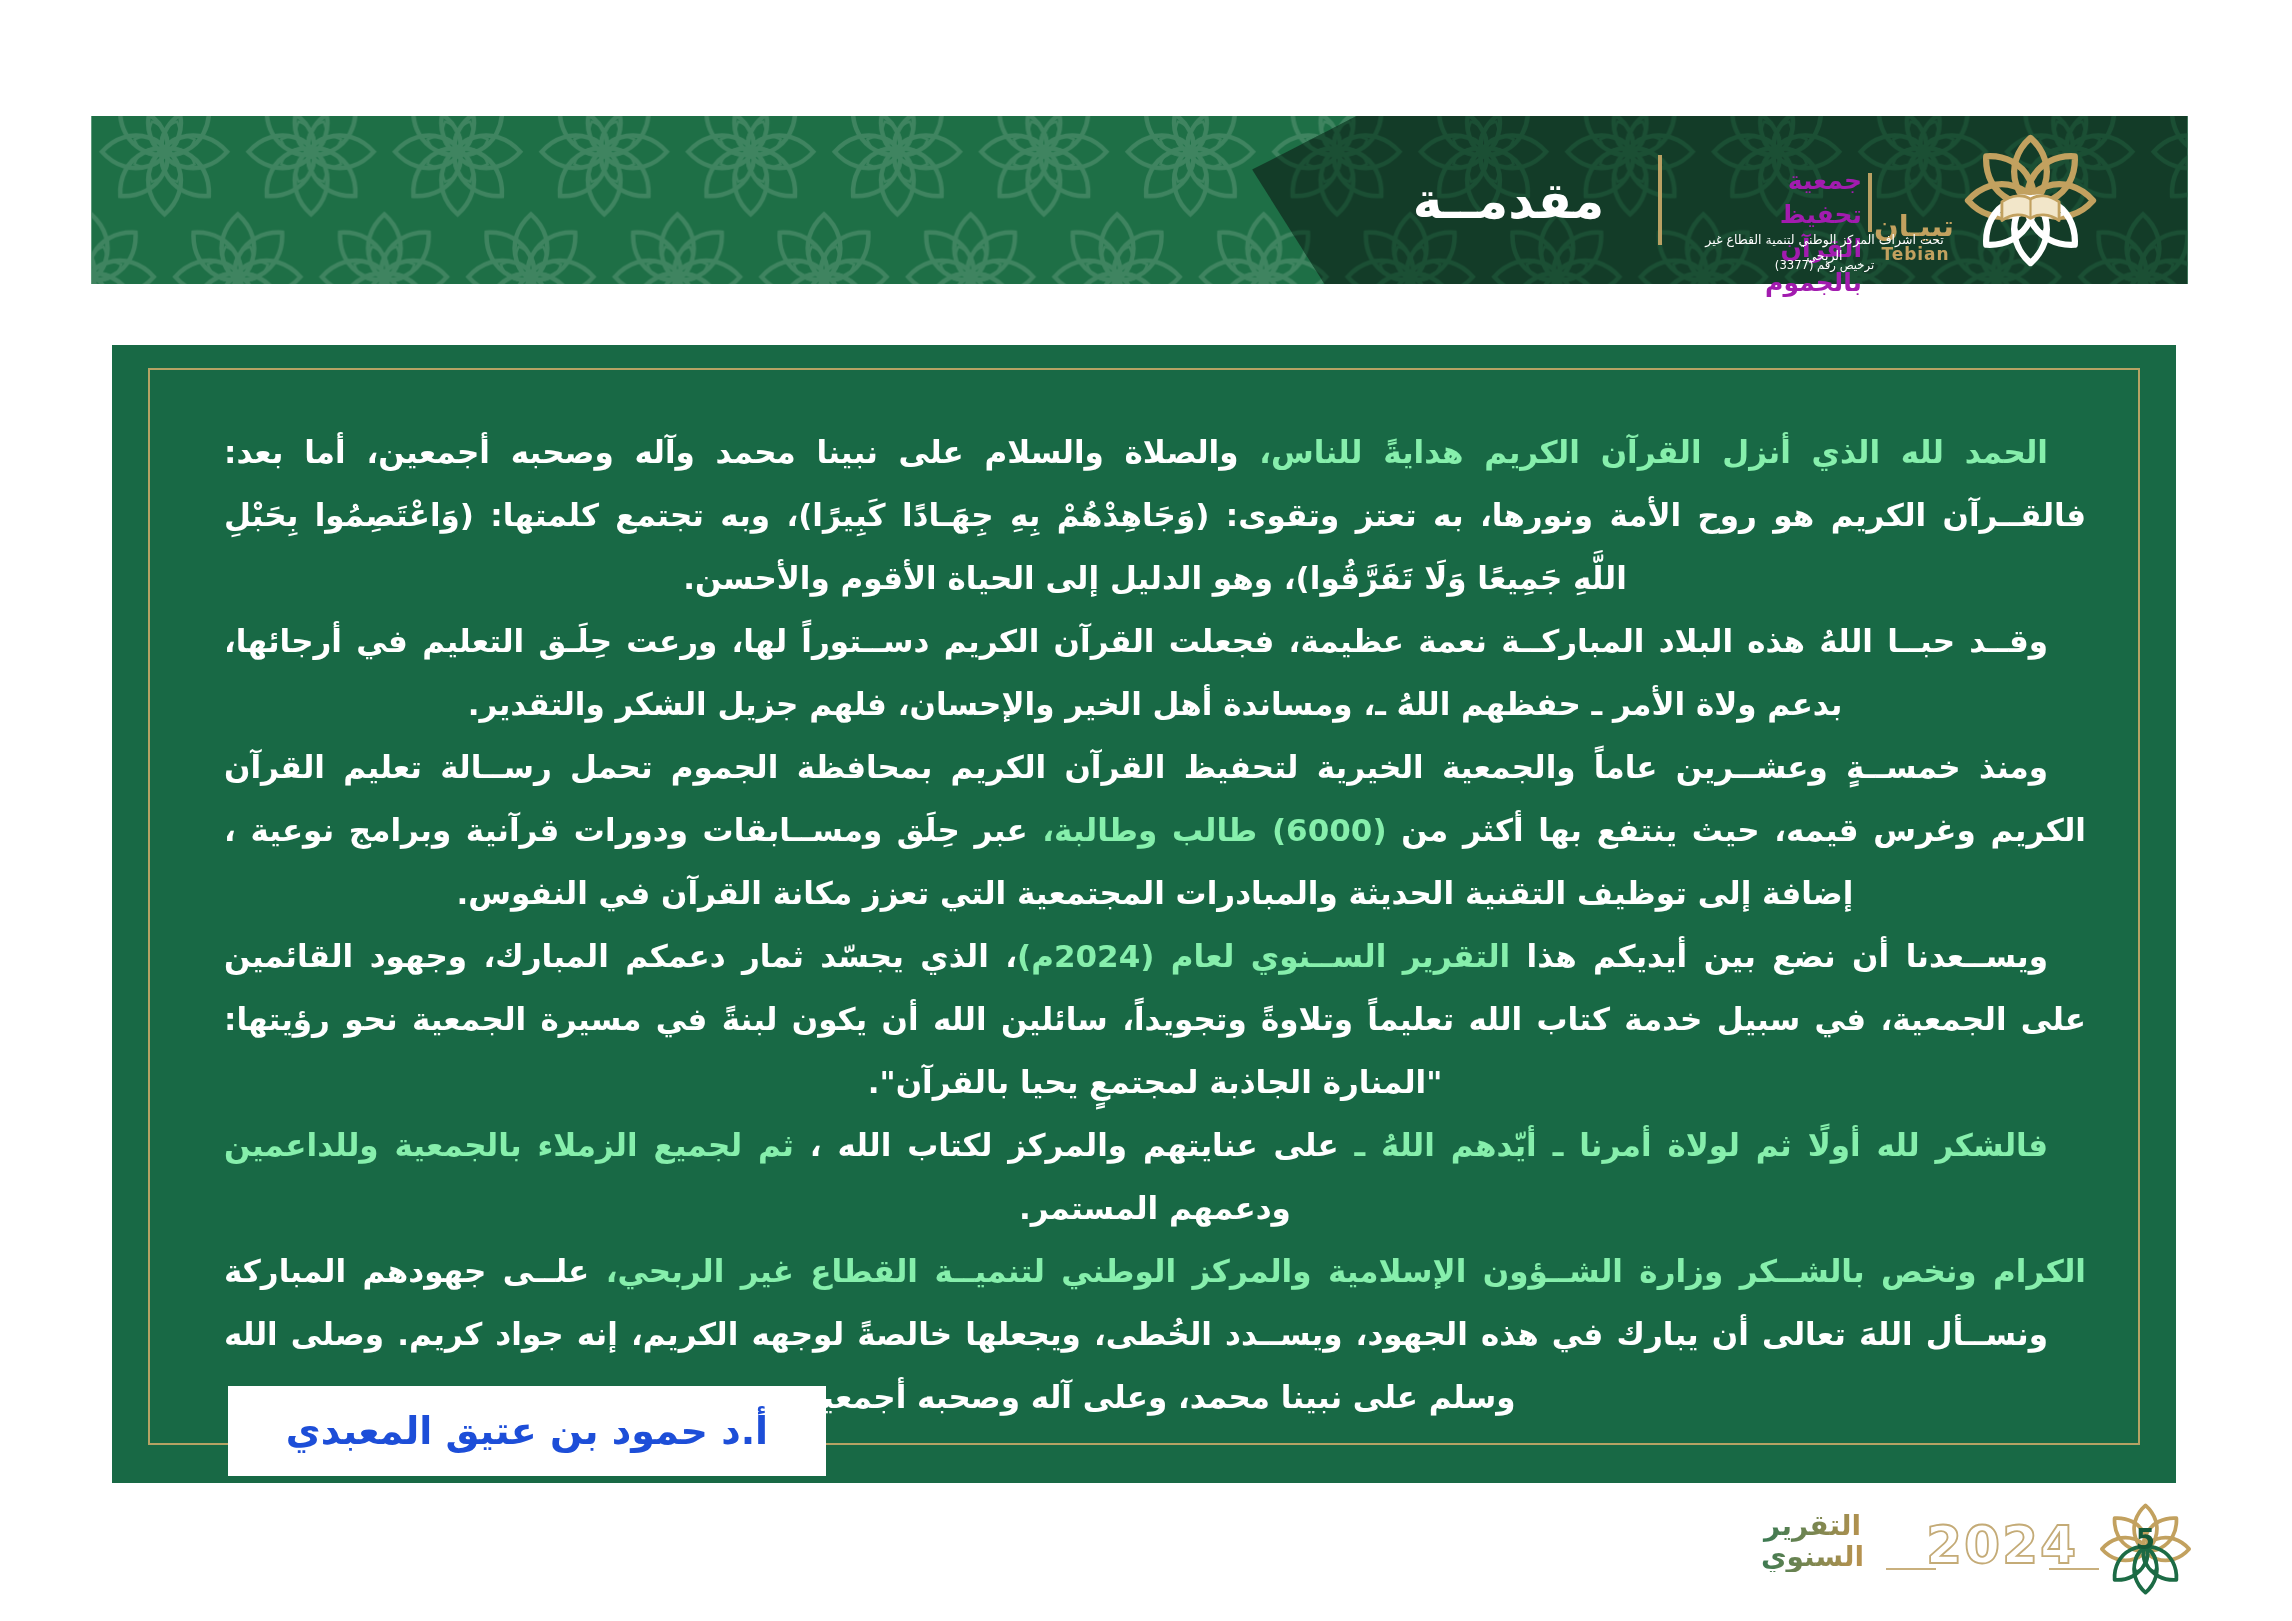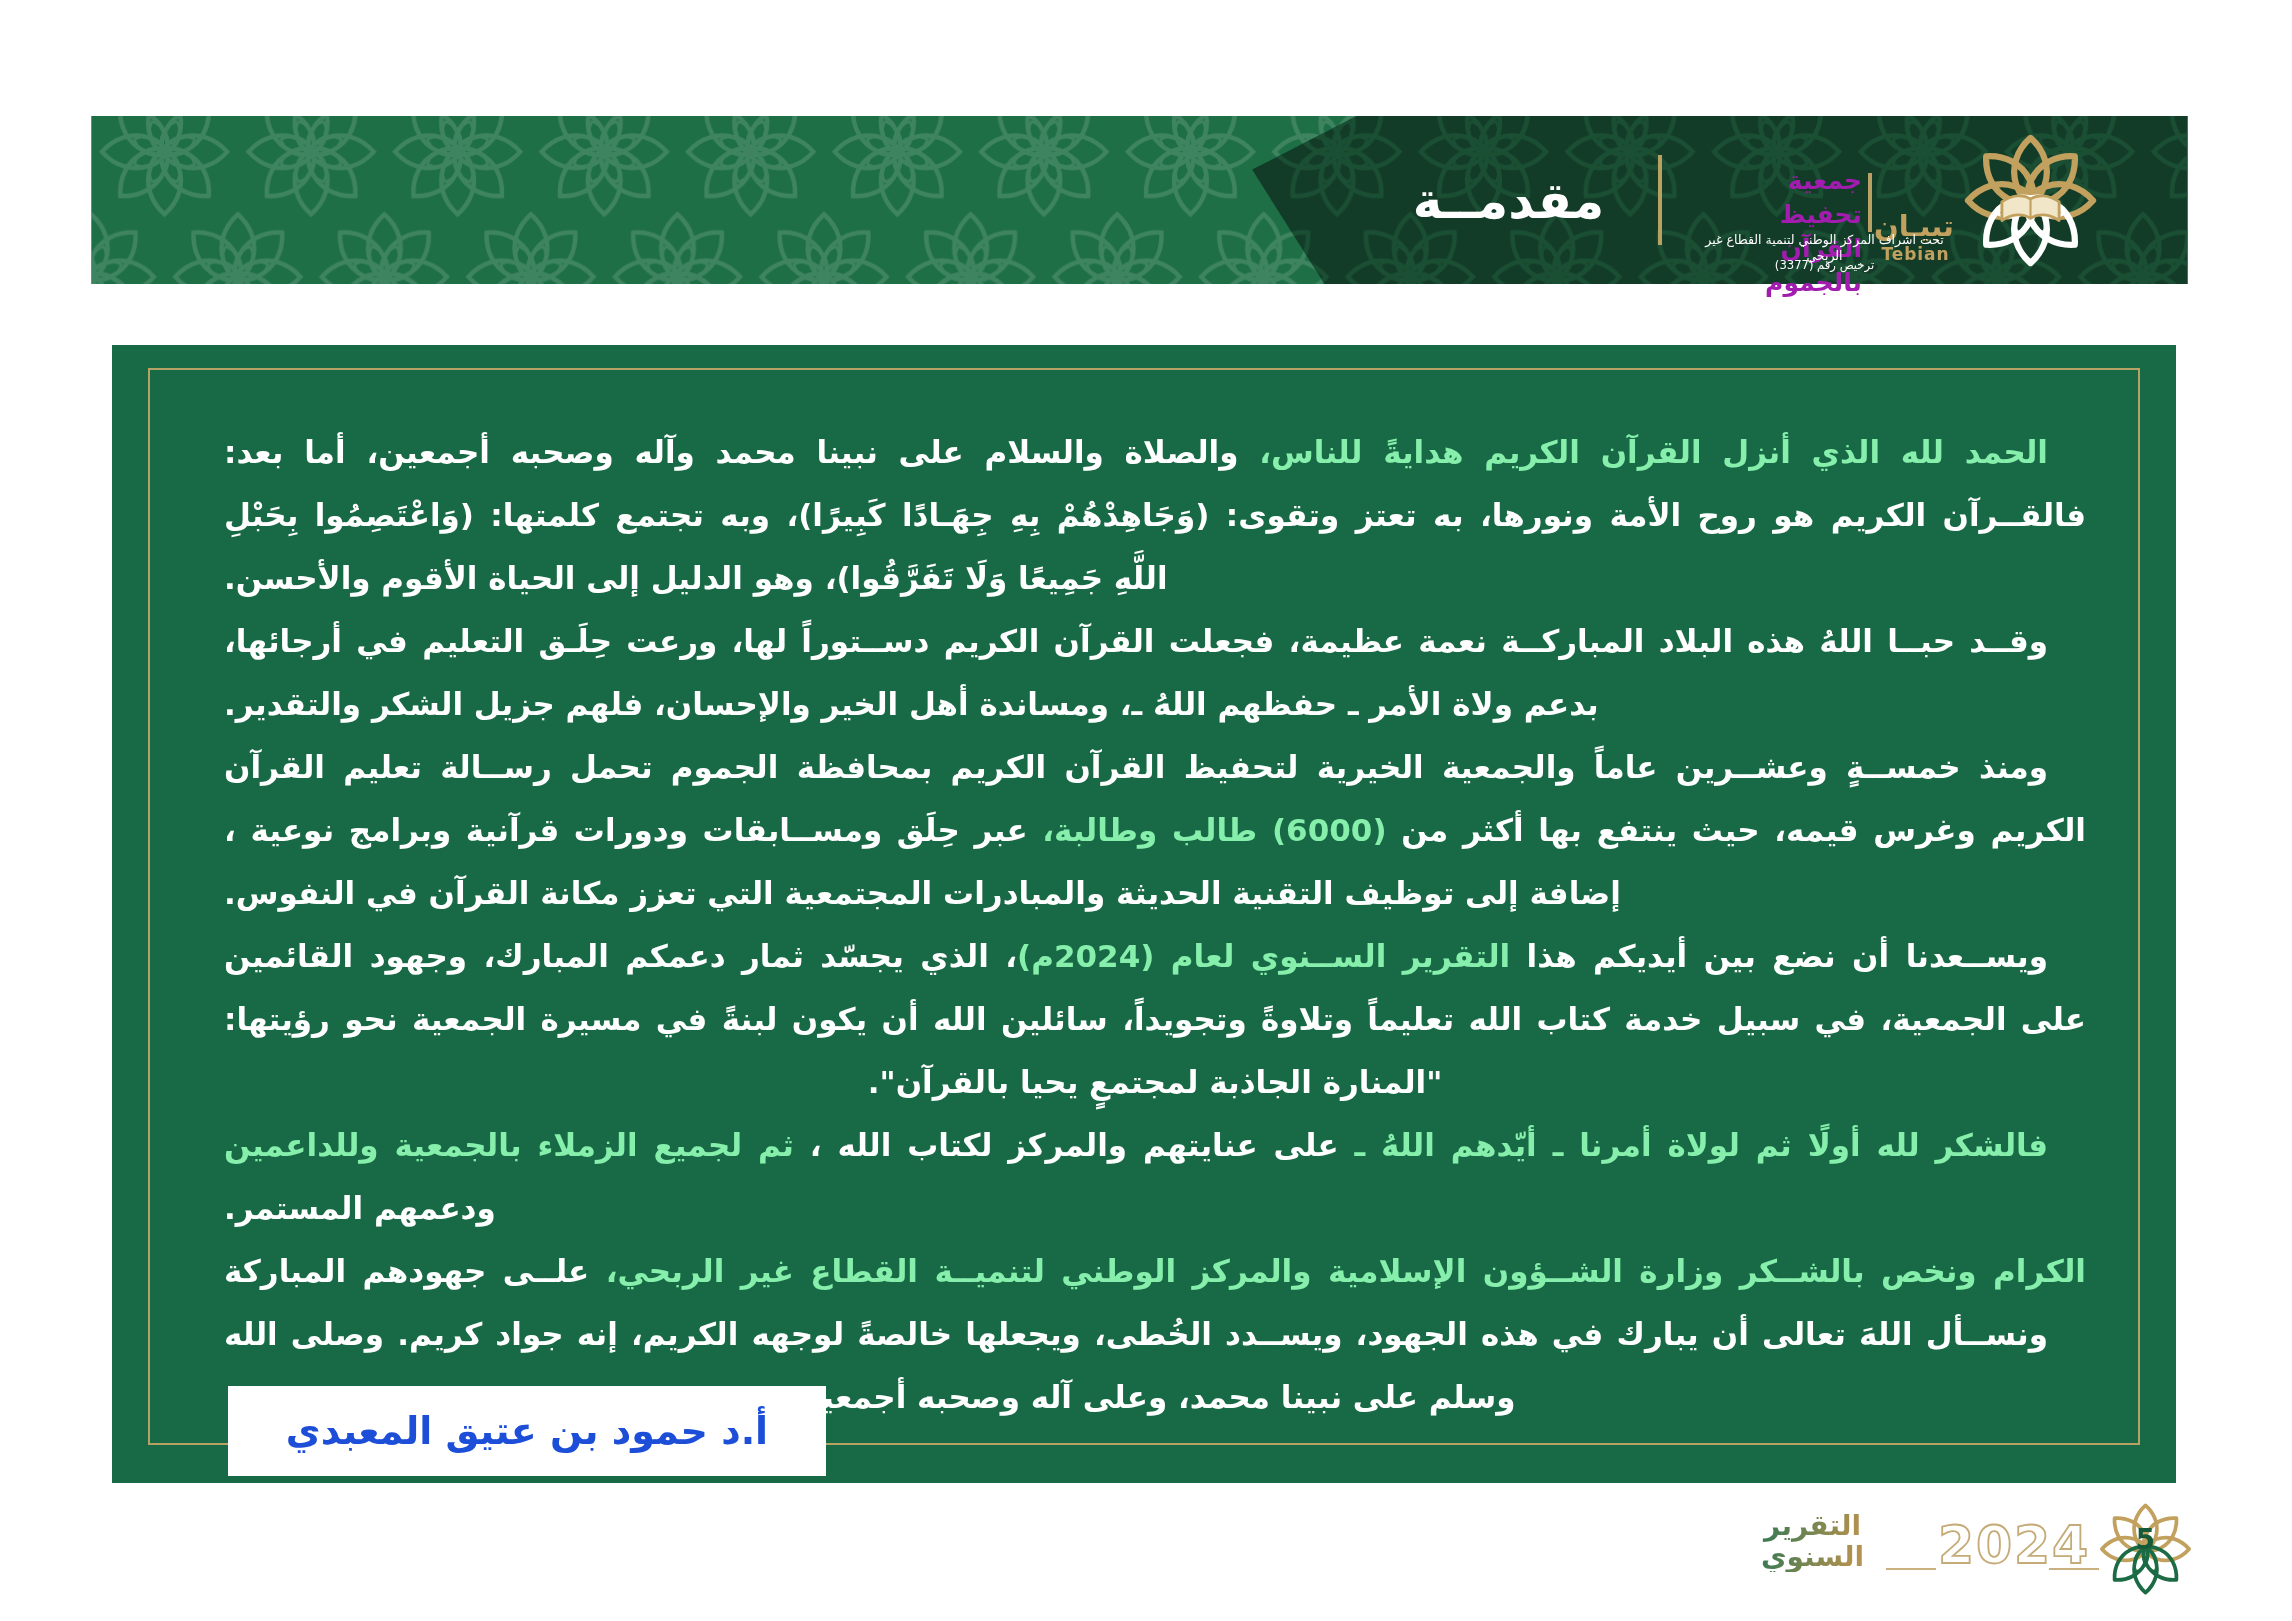--- a/index.html
+++ b/index.html
@@ -48,21 +48,21 @@
   .panel-border {
     position:absolute; left:36px; right:36px; top:23px; bottom:38px;
     border:2.7px solid #B5A264; pointer-events:none;
   }
   .body-text {
     position:absolute; left:112px; right:90px; top:76px;
     direction:rtl; font-weight:bold; font-size:31px;
   }
   .bline { line-height:63px; }
   .bline.justify { text-align:justify; text-align-last:justify; }
-  .bline.right   { text-align:left;  white-space:nowrap; }
+  .bline.right   { text-align:center;  white-space:nowrap; }
   .bline.center  { text-align:center; white-space:nowrap; }
   .bline.indent  { padding-right:38px; }
   .seg-white { color:#ffffff; }
   .seg-gold  { color:#86efac; }
 
   .sign-box {
     position:absolute; left:116px; bottom:7.2px; width:598px; height:90px;
     background:#ffffff; display:flex; align-items:center; justify-content:center;
     color:#1d4ed8; font-size:38px; font-weight:bold; direction:rtl;
   }
@@ -73,21 +73,21 @@
     text-align:center; direction:rtl; font-weight:bold; font-size:28px; line-height:31px;
     background:linear-gradient(100deg,#3E7A52 20%,#B5924F 80%);
     -webkit-background-clip:text; background-clip:text; color:transparent;
   }
   .fline { position:absolute; top:1568px; height:1.8px; background:#C9B07E; }
   .fline-a { left:1886px; width:50px; }
   .fline-b { left:2049px; width:50px; }
   .year {
     position:absolute; left:1926px; top:1515px;
     font-size:52px; font-weight:bold; color:#ffffff;
-    -webkit-text-stroke:1.8px #C4AB77; letter-spacing:1.8px;margin-left:12px;
+    -webkit-text-stroke:1.8px #C4AB77; letter-spacing:1.8px;
   }
   .badge { position:absolute; left:2097px; top:1499px; }
 </style>
 </head>
 <body>
 
 <div class="header-band">
   <svg class="band-svg" width="2101" height="168" viewBox="0 0 2346 188">
     <defs>
       <path id="petal" fill="none" d="M0,-70 C16,-56 22,-36 16,-18 C12,-6 6,0 0,2 C-6,0 -12,-6 -16,-18 C-22,-36 -16,-56 0,-70 Z"></path>

